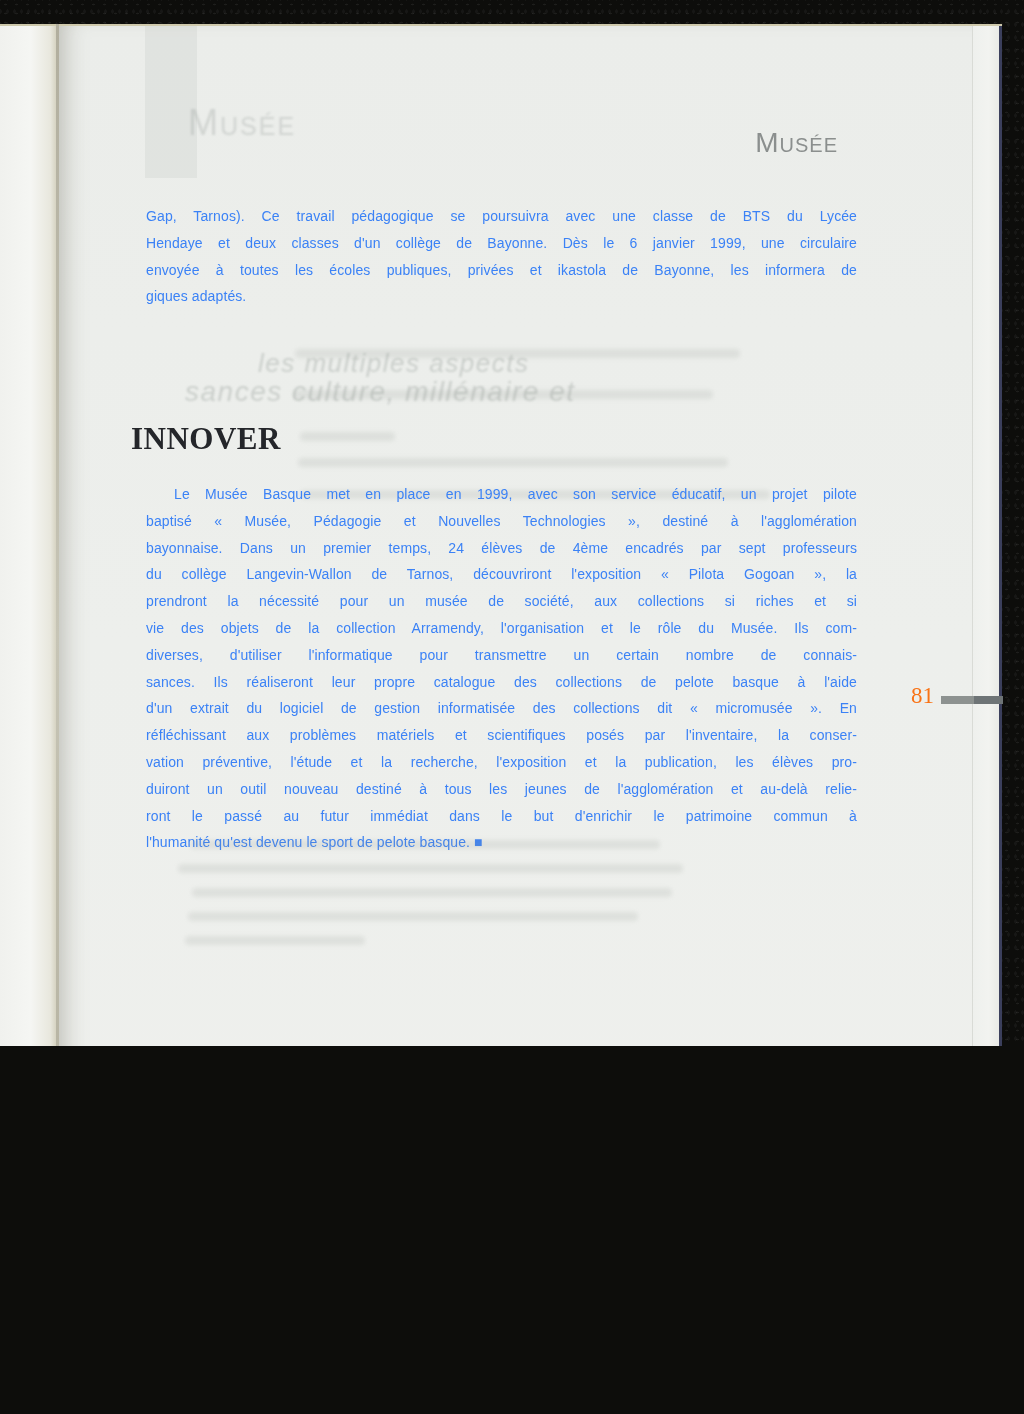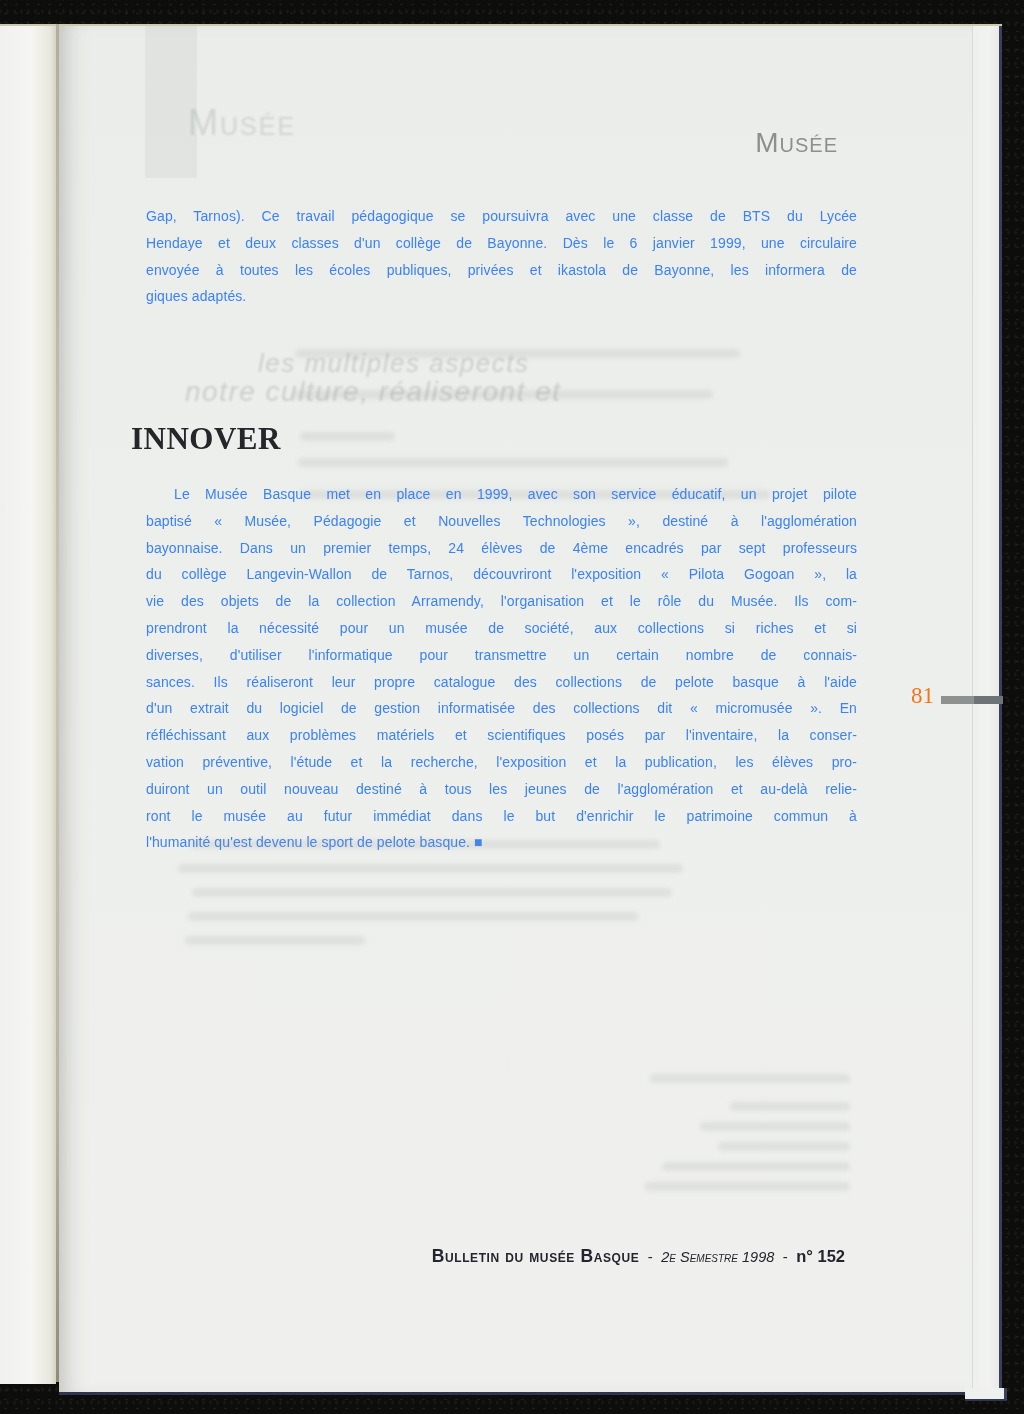--- a/index.html
+++ b/index.html
@@ -1,17 +1,17 @@
 <!DOCTYPE html>
 <html><head>
 <meta charset="utf-8">
 <style>
   html,body { margin:0; padding:0; background:#0d0d0b; }
   .photo {
-    position:relative; width:1024px; height:1414px; overflow:hidden;
+    position:relative; width:1024px; height:1046px; overflow:hidden;
     background:#0d0d0b;
     font-family:"Liberation Sans", sans-serif;
   }
   
   .photo::before {
     content:""; position:absolute; inset:0; z-index:0;
     background-image:
       radial-gradient(rgba(255,255,255,0.07) 1px, transparent 1.3px),
       radial-gradient(rgba(255,255,255,0.045) 1px, transparent 1.4px);
     background-size:11px 9px, 7px 13px;
@@ -129,44 +129,44 @@
     <div class="running-header">Musée</div>
 
     <div id="para1" class="body-col">
         <div class="tline">Gap, Tarnos). Ce travail pédagogique se poursuivra avec une classe de BTS du Lycée</div>
         <div class="tline">Hendaye et deux classes d'un collège de Bayonne. Dès le 6 janvier 1999, une circulaire</div>
         <div class="tline">envoyée à toutes les écoles publiques, privées et ikastola de Bayonne, les informera de</div>
         <div class="tline tline-last">giques adaptés.</div>
       </div>
 
     <div id="ghost-l1" class="ghost-line">les multiples aspects</div>
-    <div id="ghost-l2" class="ghost-line">notre culture, réaliseront et</div>
+    <div id="ghost-l2" class="ghost-line">sances culture, millénaire et</div>
 
     <div class="smudge" style="left:295px;top:349px;width:445px;"></div>
     <div class="smudge" style="left:293px;top:390px;width:420px;"></div>
     <div class="smudge" style="left:300px;top:432px;width:95px;"></div>
     <div class="smudge" style="left:298px;top:458px;width:430px;"></div>
     <div class="smudge" style="left:300px;top:490px;width:470px;"></div>
 
     <div class="section-heading">INNOVER</div>
 
     <div id="para2" class="body-col">
         <div class="tline tline-indent">Le Musée Basque met en place en 1999, avec son service éducatif, un projet pilote</div>
         <div class="tline">baptisé « Musée, Pédagogie et Nouvelles Technologies », destiné à l'agglomération</div>
         <div class="tline">bayonnaise. Dans un premier temps, 24 élèves de 4ème encadrés par sept professeurs</div>
         <div class="tline">du collège Langevin-Wallon de Tarnos, découvriront l'exposition « Pilota Gogoan », la</div>
+        <div class="tline">prendront la nécessité pour un musée de société, aux collections si riches et si</div>
         <div class="tline">vie des objets de la collection Arramendy, l'organisation et le rôle du Musée. Ils com-</div>
-        <div class="tline">prendront la nécessité pour un musée de société, aux collections si riches et si</div>
         <div class="tline">diverses, d'utiliser l'informatique pour transmettre un certain nombre de connais-</div>
         <div class="tline">sances. Ils réaliseront leur propre catalogue des collections de pelote basque à l'aide</div>
         <div class="tline">d'un extrait du logiciel de gestion informatisée des collections dit « micromusée ». En</div>
         <div class="tline">réfléchissant aux problèmes matériels et scientifiques posés par l'inventaire, la conser-</div>
         <div class="tline">vation préventive, l'étude et la recherche, l'exposition et la publication, les élèves pro-</div>
         <div class="tline">duiront un outil nouveau destiné à tous les jeunes de l'agglomération et au-delà relie-</div>
-        <div class="tline">ront le musée au futur immédiat dans le but d'enrichir le patrimoine commun à</div>
+        <div class="tline">ront le passé au futur immédiat dans le but d'enrichir le patrimoine commun à</div>
         <div class="tline tline-last">l'humanité qu'est devenu le sport de pelote basque. ■</div>
       </div>
 
     <div class="margin-page-number">81</div>
     <div class="margin-bar"></div>
 
     <div class="smudge" style="left:190px;top:840px;width:470px;"></div>
     <div class="smudge" style="left:178px;top:864px;width:505px;"></div>
     <div class="smudge" style="left:192px;top:888px;width:480px;"></div>
     <div class="smudge" style="left:188px;top:912px;width:450px;"></div>

